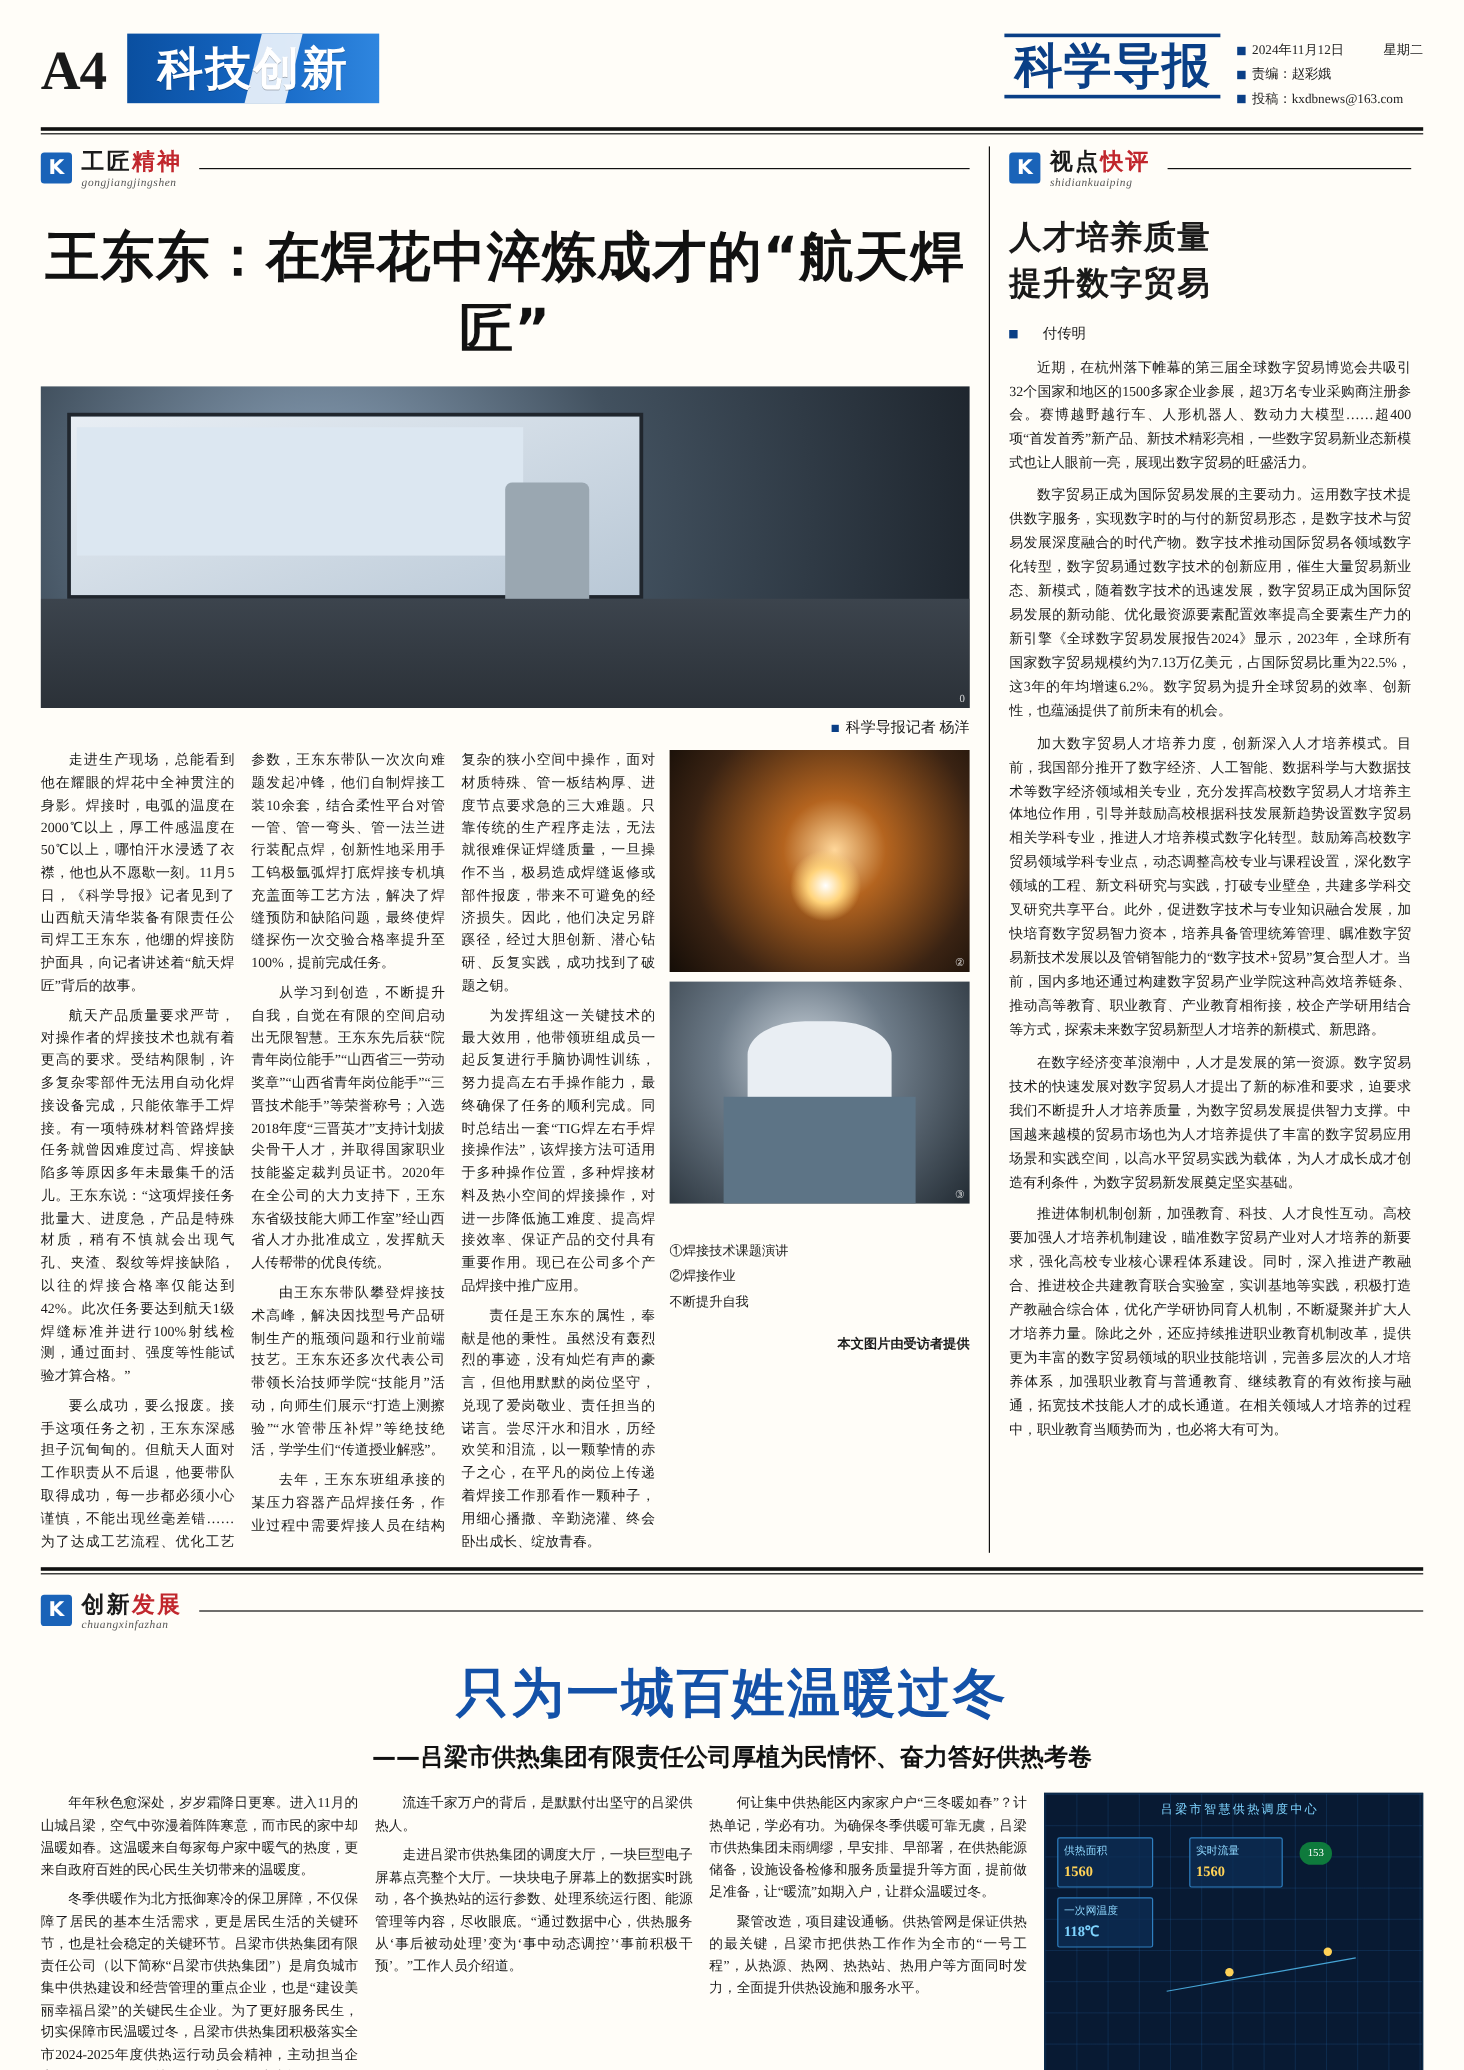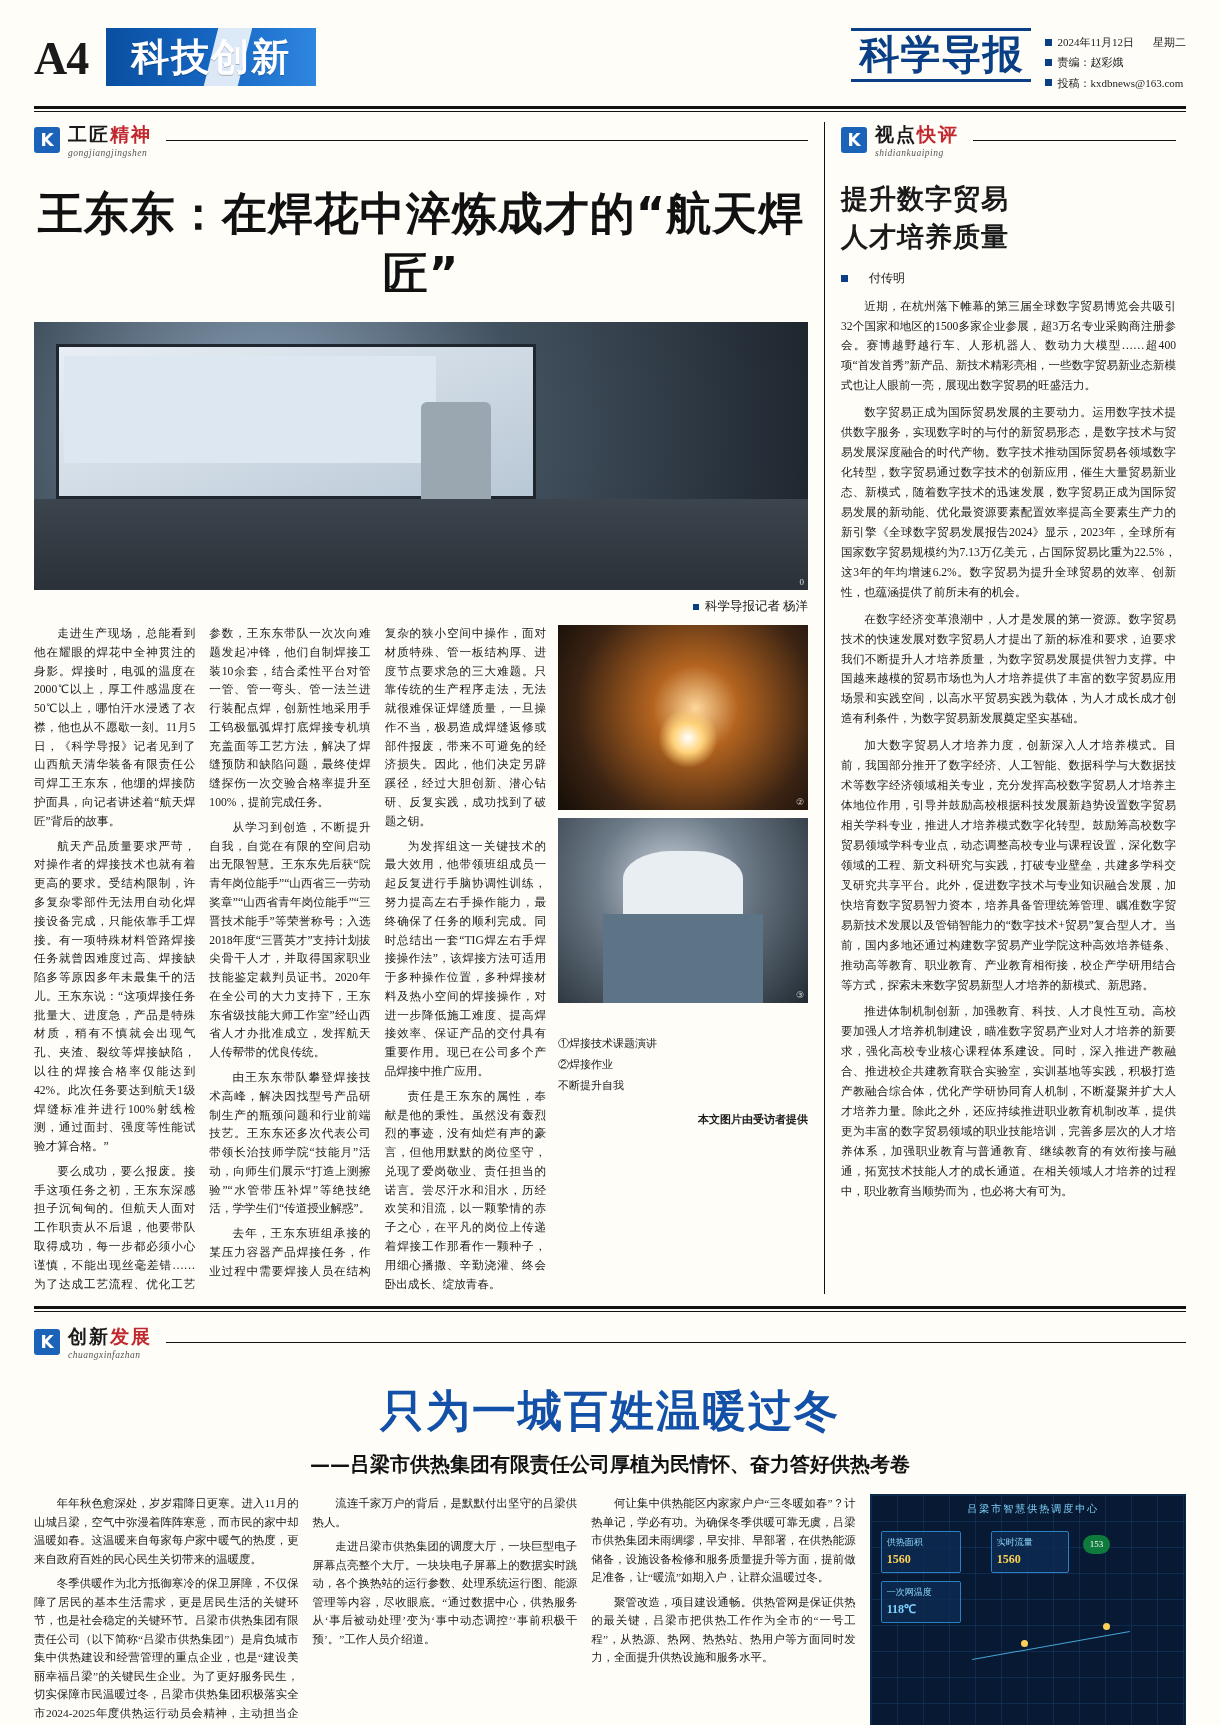--- a/index.html
+++ b/index.html
@@ -162,21 +162,21 @@
         <div class="sheen"></div>
         <div class="txt">科技创新</div>
       </div>
     </div>
     <div class="mast-right">
       <div class="paper-name">科学导报</div>
       <div class="mast-meta">
         <div>
           <span class="sq"></span>
           <span>2024年11月12日</span>
-          <span style="margin-left:14px">星期二</span>
+          <span style="margin-left:28px">星期二</span>
         </div>
         <div>
           <span class="sq"></span>
           <span>责编：赵彩娥</span>
         </div>
         <div>
           <span class="sq"></span>
           <span>投稿：kxdbnews@163.com</span>
         </div>
       </div>
@@ -257,32 +257,32 @@
         <div class="badge-txt">
           <div class="cn">
             <span>视点</span><span class="red">快评</span>
           </div>
           <div class="py">shidiankuaiping</div>
         </div>
         <div class="badge-line"></div>
       </div>
 
       <div class="cmt-title">
+        <div>人才培养质量</div>
         <div>提升数字贸易</div>
-        <div>人才培养质量</div>
       </div>
       <div class="cmt-author">
         <span class="sq"></span>
         <span>付传明</span>
       </div>
       <div class="cmt-body">
         <p>近期，在杭州落下帷幕的第三届全球数字贸易博览会共吸引32个国家和地区的1500多家企业参展，超3万名专业采购商注册参会。赛博越野越行车、人形机器人、数动力大模型……超400项“首发首秀”新产品、新技术精彩亮相，一些数字贸易新业态新模式也让人眼前一亮，展现出数字贸易的旺盛活力。</p>
         <p>数字贸易正成为国际贸易发展的主要动力。运用数字技术提供数字服务，实现数字时的与付的新贸易形态，是数字技术与贸易发展深度融合的时代产物。数字技术推动国际贸易各领域数字化转型，数字贸易通过数字技术的创新应用，催生大量贸易新业态、新模式，随着数字技术的迅速发展，数字贸易正成为国际贸易发展的新动能、优化最资源要素配置效率提高全要素生产力的新引擎《全球数字贸易发展报告2024》显示，2023年，全球所有国家数字贸易规模约为7.13万亿美元，占国际贸易比重为22.5%，这3年的年均增速6.2%。数字贸易为提升全球贸易的效率、创新性，也蕴涵提供了前所未有的机会。</p>
+        <p>加大数字贸易人才培养力度，创新深入人才培养模式。目前，我国部分推开了数字经济、人工智能、数据科学与大数据技术等数字经济领域相关专业，充分发挥高校数字贸易人才培养主体地位作用，引导并鼓励高校根据科技发展新趋势设置数字贸易相关学科专业，推进人才培养模式数字化转型。鼓励筹高校数字贸易领域学科专业点，动态调整高校专业与课程设置，深化数字领域的工程、新文科研究与实践，打破专业壁垒，共建多学科交叉研究共享平台。此外，促进数字技术与专业知识融合发展，加快培育数字贸易智力资本，培养具备管理统筹管理、瞩准数字贸易新技术发展以及管销智能力的“数字技术+贸易”复合型人才。当前，国内多地还通过构建数字贸易产业学院这种高效培养链条、推动高等教育、职业教育、产业教育相衔接，校企产学研用结合等方式，探索未来数字贸易新型人才培养的新模式、新思路。</p>
         <p>在数字经济变革浪潮中，人才是发展的第一资源。数字贸易技术的快速发展对数字贸易人才提出了新的标准和要求，迫要求我们不断提升人才培养质量，为数字贸易发展提供智力支撑。中国越来越模的贸易市场也为人才培养提供了丰富的数字贸易应用场景和实践空间，以高水平贸易实践为载体，为人才成长成才创造有利条件，为数字贸易新发展奠定坚实基础。</p>
-        <p>加大数字贸易人才培养力度，创新深入人才培养模式。目前，我国部分推开了数字经济、人工智能、数据科学与大数据技术等数字经济领域相关专业，充分发挥高校数字贸易人才培养主体地位作用，引导并鼓励高校根据科技发展新趋势设置数字贸易相关学科专业，推进人才培养模式数字化转型。鼓励筹高校数字贸易领域学科专业点，动态调整高校专业与课程设置，深化数字领域的工程、新文科研究与实践，打破专业壁垒，共建多学科交叉研究共享平台。此外，促进数字技术与专业知识融合发展，加快培育数字贸易智力资本，培养具备管理统筹管理、瞩准数字贸易新技术发展以及管销智能力的“数字技术+贸易”复合型人才。当前，国内多地还通过构建数字贸易产业学院这种高效培养链条、推动高等教育、职业教育、产业教育相衔接，校企产学研用结合等方式，探索未来数字贸易新型人才培养的新模式、新思路。</p>
         <p>推进体制机制创新，加强教育、科技、人才良性互动。高校要加强人才培养机制建设，瞄准数字贸易产业对人才培养的新要求，强化高校专业核心课程体系建设。同时，深入推进产教融合、推进校企共建教育联合实验室，实训基地等实践，积极打造产教融合综合体，优化产学研协同育人机制，不断凝聚并扩大人才培养力量。除此之外，还应持续推进职业教育机制改革，提供更为丰富的数字贸易领域的职业技能培训，完善多层次的人才培养体系，加强职业教育与普通教育、继续教育的有效衔接与融通，拓宽技术技能人才的成长通道。在相关领域人才培养的过程中，职业教育当顺势而为，也必将大有可为。</p>
       </div>
     </div>
   </div>
 
   <div class="sec-divider"></div>
   <div class="sec-divider2"></div>
 
   <div class="bottom">
     <div class="bottom-head">

